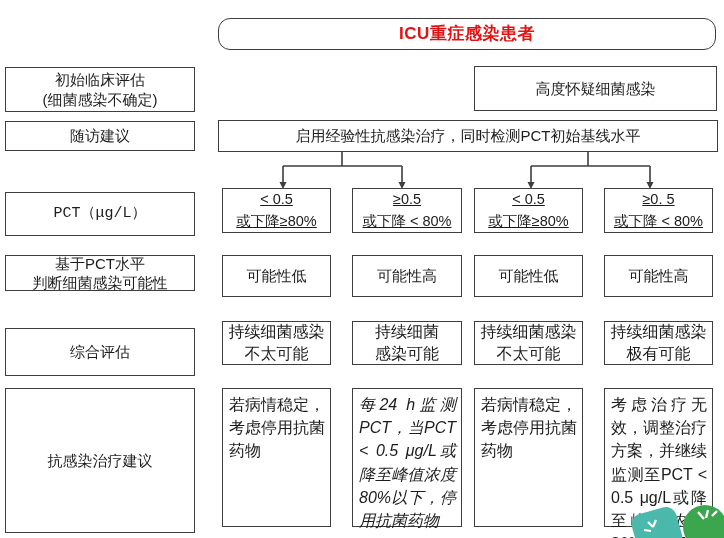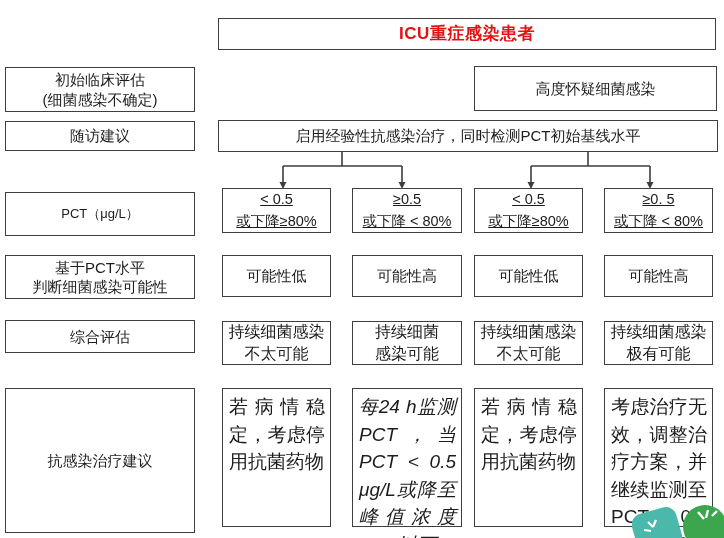--- a/index.html
+++ b/index.html
@@ -7,54 +7,54 @@
     position:relative;width:724px;height:538px;background:#ffffff;overflow:hidden;
     font-family:"Liberation Sans","DejaVu Sans",sans-serif;color:#1c1c1c;
   }
   .box{
     position:absolute;border:1.5px solid #3e3e3e;background:#fff;
     display:flex;align-items:center;justify-content:center;box-sizing:border-box;
   }
   .txt{white-space:pre-line;text-align:center;line-height:1.3;font-size:15px;}
   .title-box{border-color:#3e3e3e;}
   .title-box .txt{font-weight:bold;font-size:17px;letter-spacing:.5px;}
-  .serif .txt{font-family:Liberation Sans, sans-serif;font-size:13px;}
+  .serif .txt{font-family:Liberation Mono, monospace;font-size:15px;}
   .pctval .txt{font-size:14.5px;line-height:1.45;text-decoration:underline;}
   .mid .txt{font-size:16px;line-height:1.4;}
   .advice{align-items:flex-start;justify-content:flex-start;}
   .advice .txt{
     text-align:justify;text-align-last:left;padding:4px 5px 4px 6px;
-    font-size:19px;line-height:1.45;
+    font-size:16px;line-height:1.45;
   }
   svg{position:absolute;}
 </style>
 </head>
 <body>
 
 <div class="canvas">
 
-  <div class="box title-box" style="left:218px;top:18px;width:498px;height:32px;">
+  <div class="box title-box" style="left:218px;top:18px;width:498px;height:32px;border-radius:12px;">
     <span class="txt" style="color: rgb(227, 18, 18);">ICU重症感染患者</span>
   </div>
 
   <div class="box" style="left:5px;top:67px;width:190px;height:45px;">
     <span class="txt">初始临床评估
 (细菌感染不确定)</span>
   </div>
   <div class="box" style="left:5px;top:121px;width:190px;height:30px;">
     <span class="txt">随访建议</span>
   </div>
   <div class="box serif" style="left:5px;top:192px;width:190px;height:44px;">
     <span class="txt">PCT（μg/L）</span>
   </div>
-  <div class="box" style="left:5px;top:255px;width:190px;height:44px;">
+  <div class="box" style="left:5px;top:255px;width:190px;height:36px;">
     <span class="txt">基于PCT水平
 判断细菌感染可能性</span>
   </div>
-  <div class="box" style="left:5px;top:320px;width:190px;height:33px;">
+  <div class="box" style="left:5px;top:328px;width:190px;height:48px;">
     <span class="txt">综合评估</span>
   </div>
   <div class="box" style="left:5px;top:388px;width:190px;height:145px;">
     <span class="txt">抗感染治疗建议</span>
   </div>
 
   <div class="box" style="left:474px;top:66px;width:243px;height:45px;">
     <span class="txt">高度怀疑细菌感染</span>
   </div>
 

